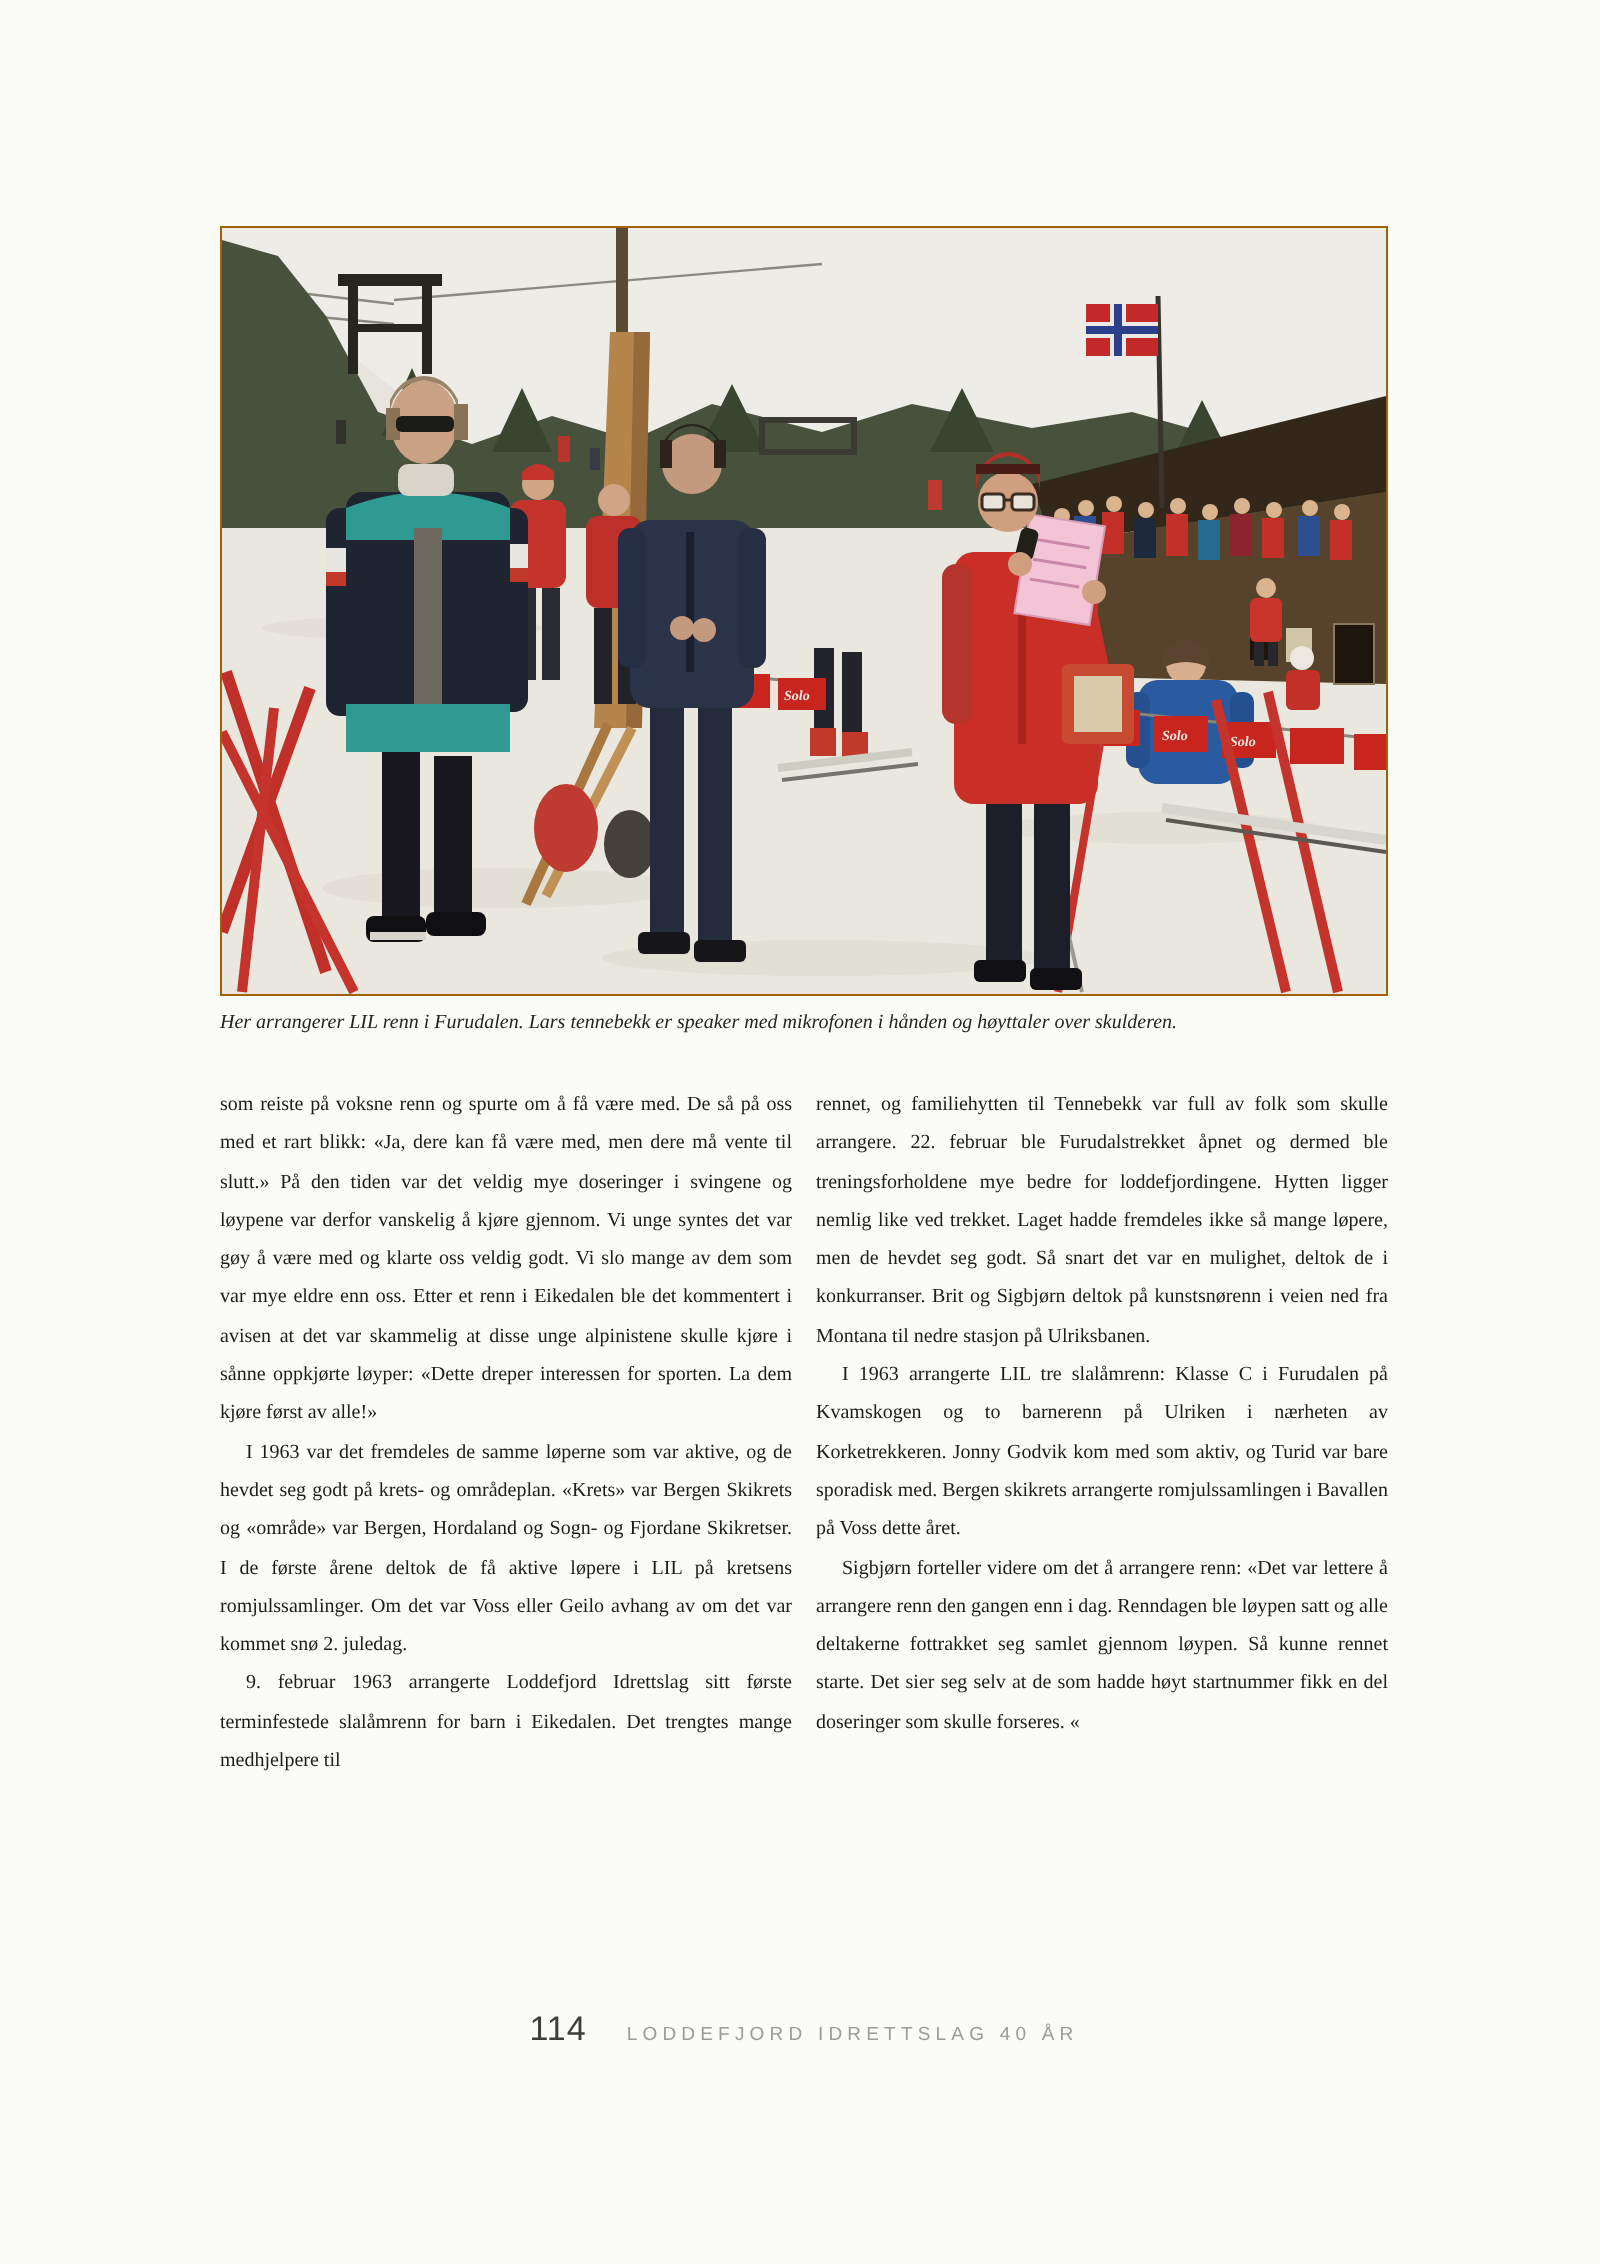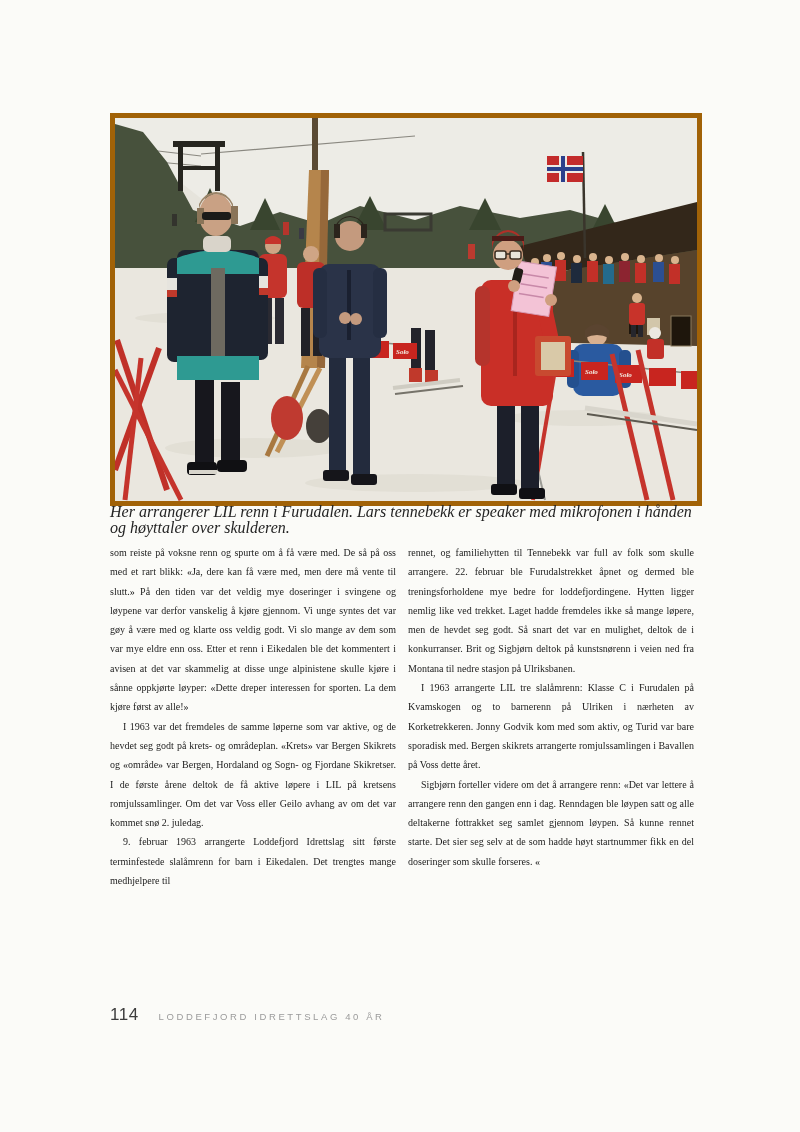--- a/index.html
+++ b/index.html
@@ -7,38 +7,38 @@
     width:800px;height:1132px;
     background:#fbfbf8;
     font-family:"Liberation Serif", serif;
     color:#1c1c1c;
     position:relative;
     overflow:hidden;
   }
   .page{position:absolute;inset:0;}
   .photo-frame{
     position:absolute;left:110px;top:113px;width:582px;height:383px;
-    border:5px solid #a16207;box-sizing:content-box;
+    border:1px solid #a16207;box-sizing:content-box;
     background:#ecebe5;
   }
   .photo-frame svg{display:block;}
   .caption{
     position:absolute;left:110px;top:504px;width:584px;
-    font-style:italic;font-size:16px;line-height:16px;color:#242424;
+    font-style:italic;font-size:10px;line-height:16px;color:#242424;
   }
   .columns{
     position:absolute;left:110px;top:543px;width:584px;
     display:flex;gap:12px;
   }
   .col{width:286px;font-size:10px;line-height:19.3px;text-align:justify;}
   .col p{margin:0;}
   .col p.indent{text-indent:1.3em;}
   .footer{
     position:absolute;left:110px;top:1005px;width:584px;
-    display:flex;align-items:baseline;gap:20px;
+    display:flex;align-items:baseline;gap:20px;justify-content:center;
   }
   .page-number{
     font-family:"Liberation Sans", sans-serif;
     font-size:17px;color:#3d3d3d;letter-spacing:.5px;
   }
   .book-title{
     font-family:"Liberation Sans", sans-serif;
     font-size:9.5px;color:#9b9b9b;letter-spacing:2.6px;
   }
   .solo-text{

